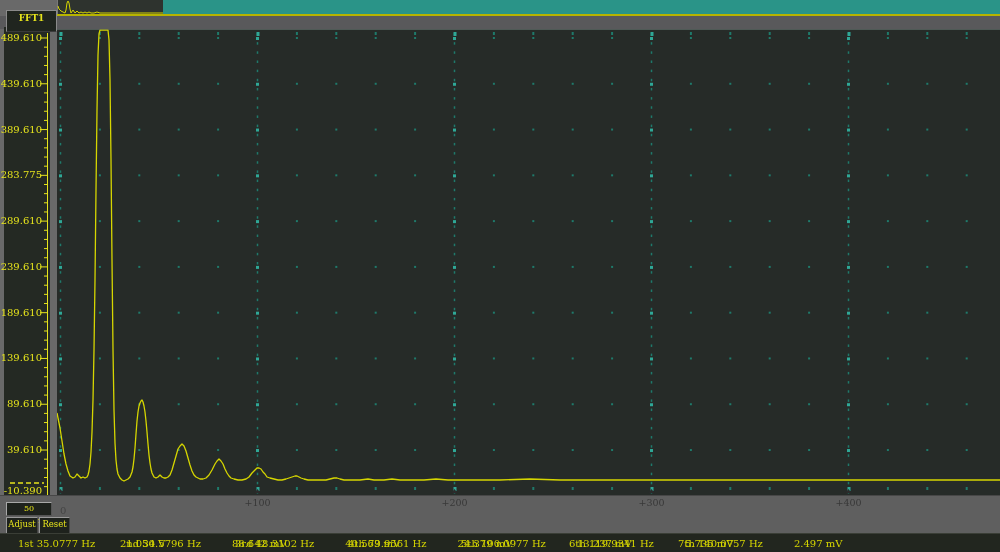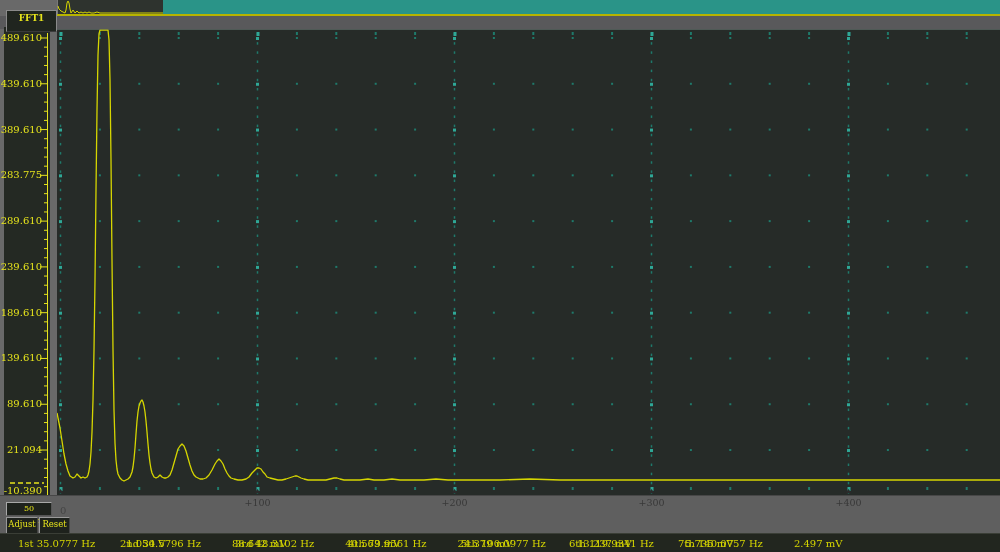--- a/index.html
+++ b/index.html
@@ -699,21 +699,21 @@
     <div class="ylab" style="top: 312.68px; color: rgb(230, 228, 28);">
       <span>189.610</span>
     </div>
     <div class="ylab" style="top: 358.46px; color: rgb(230, 228, 28);">
       <span>139.610</span>
     </div>
     <div class="ylab" style="top: 404.24px; color: rgb(230, 228, 28);">
       <span>89.610</span>
     </div>
     <div class="ylab" style="top: 450.02px; color: rgb(230, 228, 28);">
-      <span>21.094</span>
+      <span>39.610</span>
     </div>
     <div class="ylab" style="top: 491px; color: rgb(230, 228, 28);">
       <span>-10.390</span>
     </div>
   </div>
 
 <div class="abs" id="botstrip"></div>
 <div id="xzero" class="abs">0</div>
 <div id="xlabels">
     <div class="xlab" style="left: 257.5px;">+100</div>

